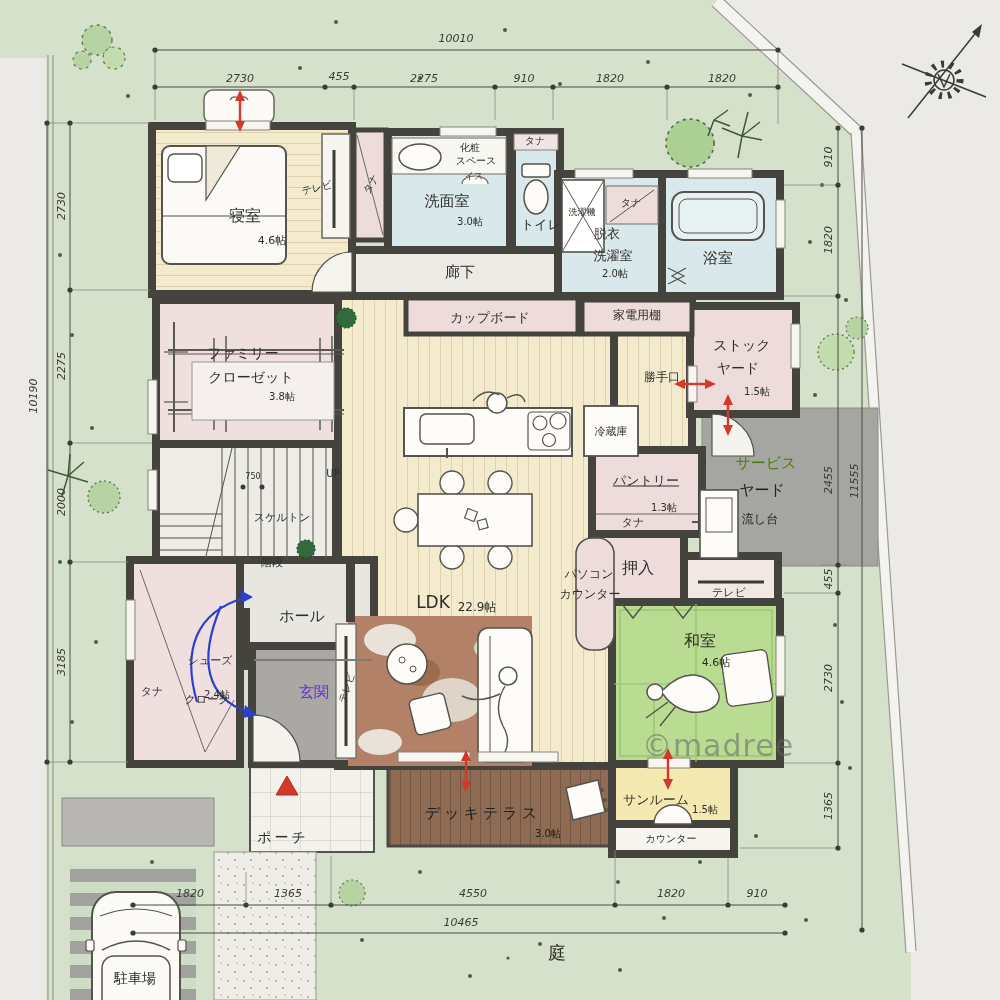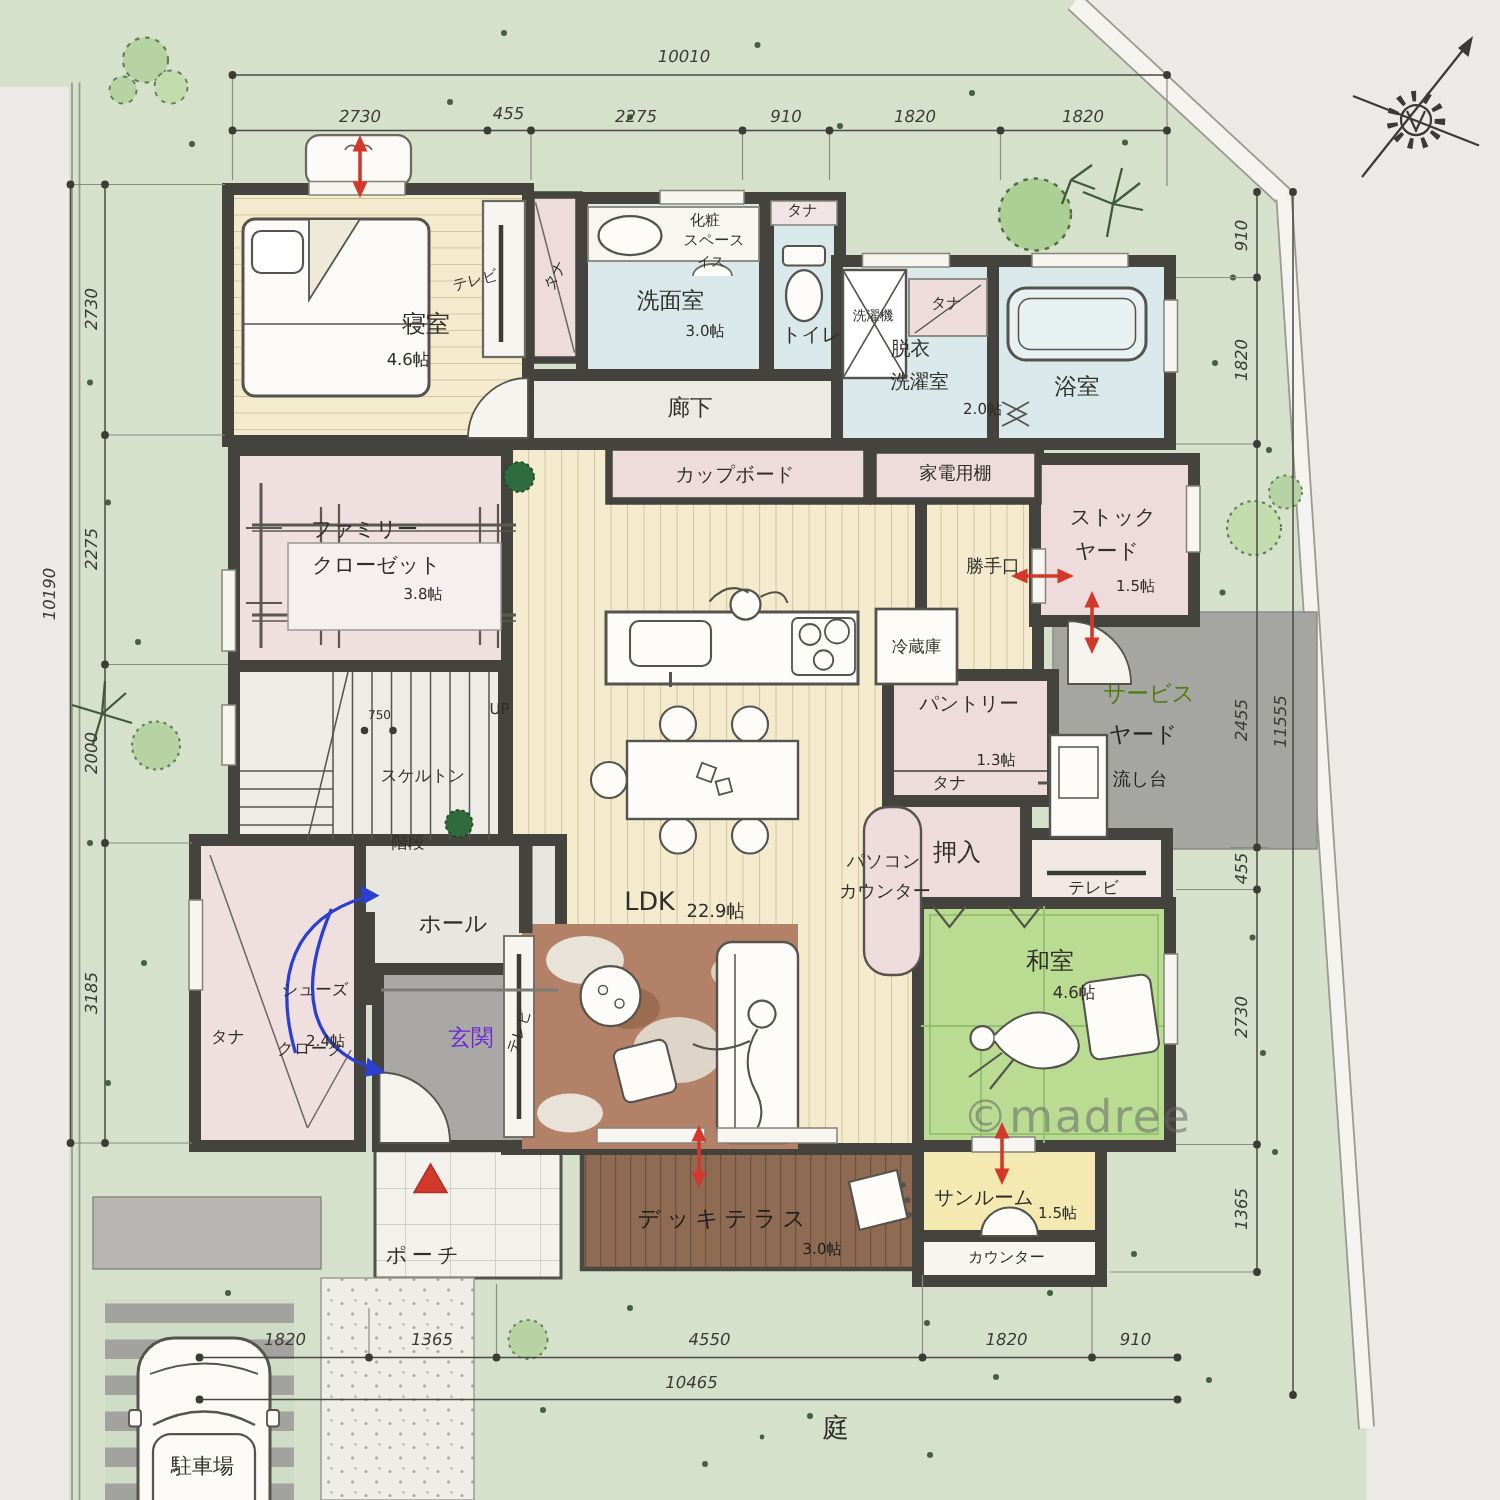--- a/index.html
+++ b/index.html
@@ -427,56 +427,56 @@
   <g stroke="#3a3a36" fill="none">
     <line x1="908" y1="118" x2="978" y2="30" stroke-width="1.5"></line>
     <polygon points="982,24 972,32 979,38" fill="#3a3a36" stroke="none"></polygon>
     <line x1="902" y1="64" x2="986" y2="97" stroke-width="1.5"></line>
     <circle cx="944" cy="80" r="10" stroke-width="1.5"></circle>
     <circle cx="944" cy="80" r="16" stroke-width="7" stroke-dasharray="3,6"></circle>
     <path d="M938,74 L944,87 L950,74" stroke-width="1.5"></path>
   </g>
 </svg>
 
-<span class="lbl" style="left:245px;top:216px;font-size:16px;margin-left:39px;">寝室</span>
+<span class="lbl" style="left:245px;top:216px;font-size:16px;">寝室</span>
 <span class="lbl" style="left:272px;top:240px;font-size:11px;">4.6帖</span>
 <span class="lbl" style="left:317px;top:188px;font-size:10px;transform:translate(-50%,-50%) rotate(-14deg);">テレビ</span>
 <span class="lbl" style="left:371px;top:184px;font-size:10px;transform:translate(-50%,-50%) rotate(-62deg);">タナ</span>
 <span class="lbl" style="left:470px;top:148px;font-size:10px;">化粧</span>
 <span class="lbl" style="left:476px;top:161px;font-size:10px;">スペース</span>
 <span class="lbl" style="left:474px;top:176px;font-size:9px;">イス</span>
 <span class="lbl" style="left:447px;top:201px;font-size:15px;">洗面室</span>
 <span class="lbl" style="left:470px;top:222px;font-size:10px;">3.0帖</span>
 <span class="lbl" style="left:535px;top:141px;font-size:10px;">タナ</span>
 <span class="lbl" style="left:541px;top:224px;font-size:13px;">トイレ</span>
 <span class="lbl" style="left:582px;top:212px;font-size:9px;">洗濯機</span>
 <span class="lbl" style="left:631px;top:203px;font-size:10px;">タナ</span>
 <span class="lbl" style="left:607px;top:233px;font-size:13px;">脱衣</span>
 <span class="lbl" style="left:613px;top:255px;font-size:13px;">洗濯室</span>
-<span class="lbl" style="left:655px;top:274px;font-size:10px;text-align:right;">2.0帖</span>
+<span class="lbl" style="left:615px;top:274px;font-size:10px;text-align:right;">2.0帖</span>
 <span class="lbl" style="left:718px;top:258px;font-size:15px;">浴室</span>
 <span class="lbl" style="left:460px;top:272px;font-size:15px;">廊下</span>
 <span class="lbl" style="left:243px;top:353px;font-size:14px;">ファミリー</span>
 <span class="lbl" style="left:251px;top:377px;font-size:14px;">クローゼット</span>
 <span class="lbl" style="left:282px;top:397px;font-size:10px;">3.8帖</span>
 <span class="lbl" style="left:282px;top:517px;font-size:11px;">スケルトン</span>
 <span class="lbl" style="left:272px;top:562px;font-size:11px;">階段</span>
 <span class="lbl" style="left:333px;top:474px;font-size:10px;">UP</span>
 <span class="lbl" style="left:253px;top:477px;font-size:8px;">750</span>
 <span class="lbl" style="left:490px;top:317px;font-size:13px;">カップボード</span>
 <span class="lbl" style="left:637px;top:315px;font-size:12px;">家電用棚</span>
 <span class="lbl" style="left:662px;top:377px;font-size:12px;">勝手口</span>
 <span class="lbl" style="left:742px;top:345px;font-size:14px;">ストック</span>
 <span class="lbl" style="left:738px;top:368px;font-size:14px;">ヤード</span>
 <span class="lbl" style="left:757px;top:392px;font-size:10px;">1.5帖</span>
 <span class="lbl" style="left:611px;top:431px;font-size:11px;">冷蔵庫</span>
 <span class="lbl" style="left:766px;top:463px;font-size:15px;color:#4d7c0f;">サービス</span>
 <span class="lbl" style="left:762px;top:490px;font-size:15px;color:#232323;">ヤード</span>
 <span class="lbl" style="left:760px;top:519px;font-size:12px;color:#232323;">流し台</span>
-<span class="lbl" style="left:646px;top:470px;font-size:13px;">パントリー</span>
+<span class="lbl" style="left:646px;top:480px;font-size:13px;text-decoration:underline;">パントリー</span>
 <span class="lbl" style="left:664px;top:508px;font-size:10px;">1.3帖</span>
 <span class="lbl" style="left:633px;top:522px;font-size:11px;">タナ</span>
 <span class="lbl" style="left:638px;top:568px;font-size:16px;">押入</span>
 <span class="lbl" style="left:729px;top:592px;font-size:11px;">テレビ</span>
 <span class="lbl" style="left:589px;top:574px;font-size:12px;text-align:center;">パソコン</span>
 <span class="lbl" style="left:590px;top:594px;font-size:12px;">カウンター</span>
 <span class="lbl" style="left:433px;top:602px;font-size:17px;">LDK</span>
 <span class="lbl" style="left:477px;top:607px;font-size:12px;">22.9帖</span>
 <span class="lbl" style="left:347px;top:688px;font-size:10px;transform:translate(-50%,-50%) rotate(-72deg);">テレビ</span>
 <span class="lbl" style="left:700px;top:641px;font-size:16px;">和室</span>

